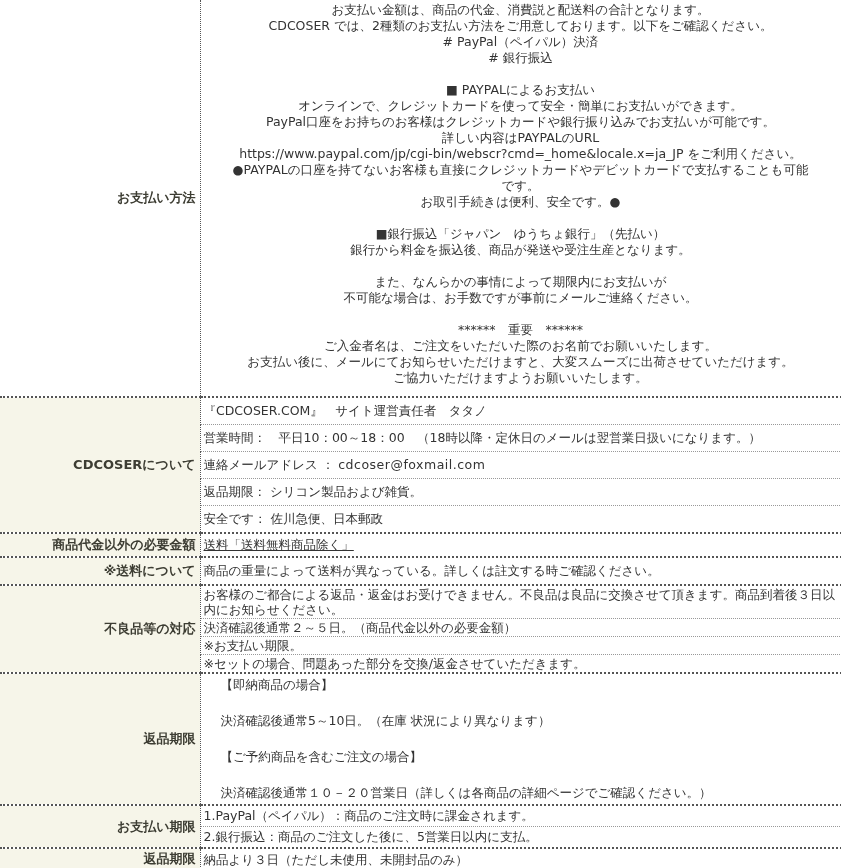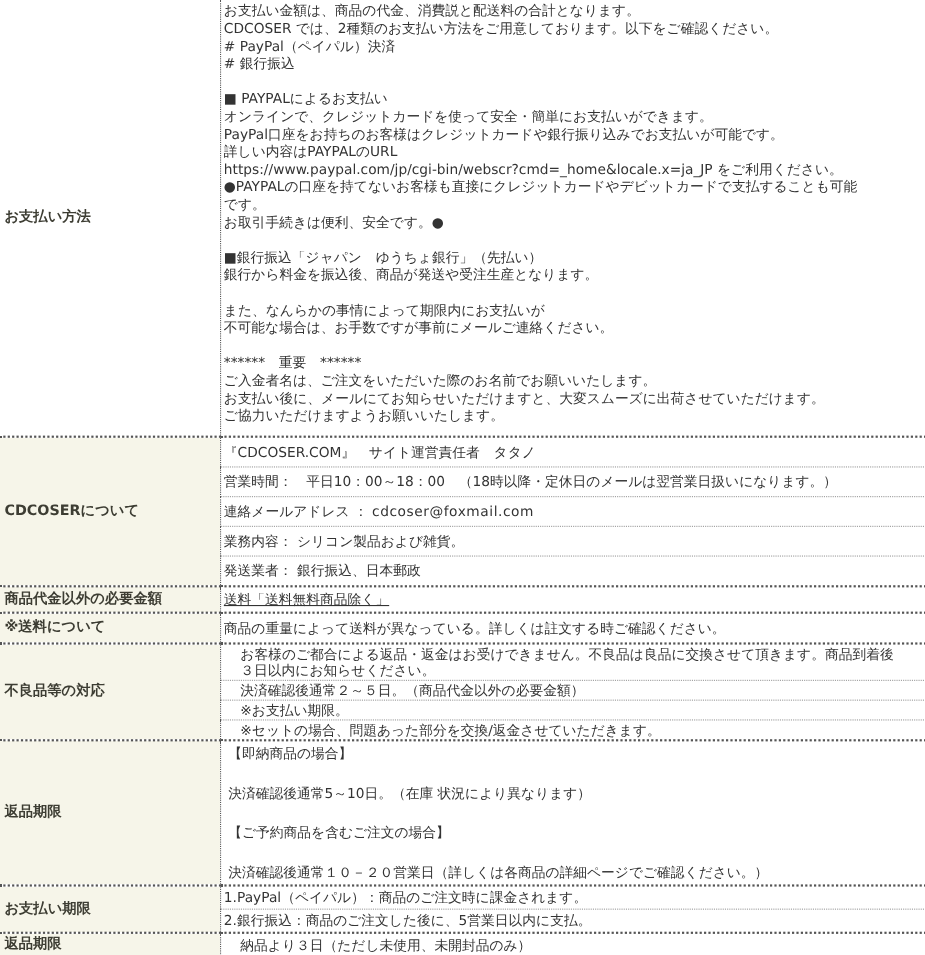--- a/index.html
+++ b/index.html
@@ -29,21 +29,21 @@
     word-break: break-all;
     overflow: hidden;
   }
 
   
   th.lbl {
     background: #f6f5e9;
     font-weight: bold;
     font-size: 13px;
     color: #3d3d33;
-    text-align: left;
+    text-align: right;
     padding: 2px 4px;
     border-top: 2px dotted #555;
     border-right: 1px dotted #555;
     border-left: 0;
   }
   th.lbl.white { background: #ffffff; }
   th.lbl.first { border-top: 0; }
 
   
   td.content {
@@ -53,27 +53,27 @@
     border-top: 2px dotted #555;
   }
   td.content.first { border-top: 0; }
   td.content.sub { border-top: 1px dotted #999; }
 
   
   .para {
     white-space: pre-line;
     vertical-align: top;
   }
-  td.pay-method { padding: 2px 3px 10px 3px; }
-  td.delivery { line-height: 18px; padding: 2px 7px; }
+  td.pay-method { padding: 2px 3px 10px 3px; text-align: center; }
+  td.delivery { line-height: 18px; padding: 2px 20px; }
 
   
   td.roomy { padding: 5px 3px; }
   td.mid   { padding: 3px 3px; text-decoration: underline; }
-  td.tight { padding: 1px 18px; line-height: 15px; }
+  td.tight { padding: 1px 3px; line-height: 15px; }
   td.pad2  { padding: 2px 3px; }
 
   .email { font-weight: normal; letter-spacing: 0.5px; }
 </style>
 </head>
 <body>
 
 <table class="shop-info">
   <colgroup>
     <col class="c-label">
@@ -115,24 +115,24 @@
     </tr>
     <tr>
       <td class="content roomy sub">営業時間：　平日10：00～18：00　（18時以降・定休日のメールは翌営業日扱いになります。）</td>
     </tr>
     <tr>
       <td class="content roomy sub">
         <span>連絡メールアドレス ： </span><span class="email">cdcoser@foxmail.com</span>
       </td>
     </tr>
     <tr>
-      <td class="content roomy sub">業務内容： シリコン製品および雑貨。</td>
+      <td class="content roomy sub">返品期限： シリコン製品および雑貨。</td>
     </tr>
     <tr>
-      <td class="content roomy sub">発送業者： 銀行振込、日本郵政</td>
+      <td class="content roomy sub">安全です： 佐川急便、日本郵政</td>
     </tr>
 
     <tr>
       <th class="lbl">商品代金以外の必要金額</th>
       <td class="content mid">送料「送料無料商品除く」</td>
     </tr>
 
     <tr>
       <th class="lbl">※送料について</th>
       <td class="content roomy">商品の重量によって送料が異なっている。詳しくは註文する時ご確認ください。</td>

